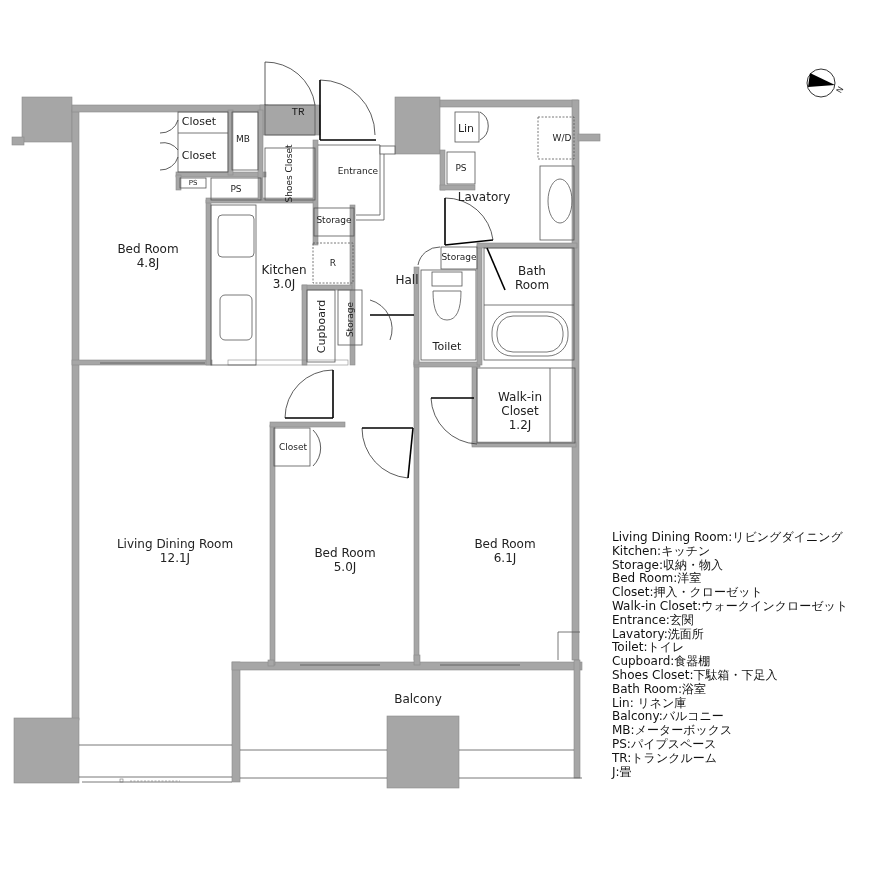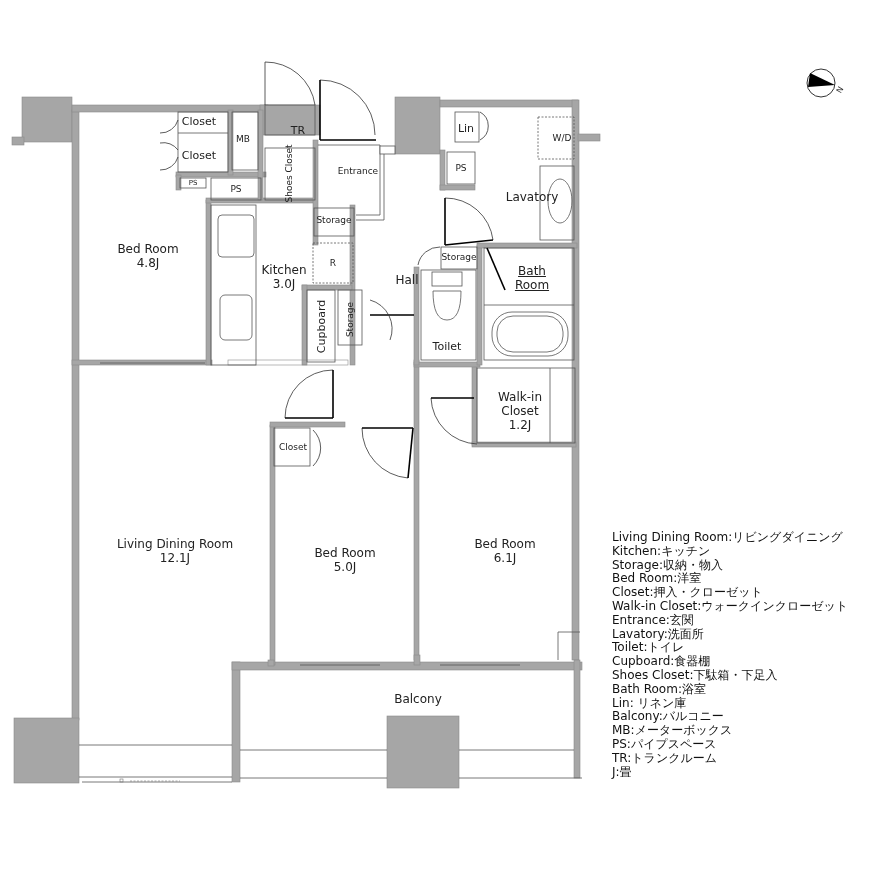--- a/index.html
+++ b/index.html
@@ -193,45 +193,45 @@
 </div>
 <div class="lbl" style="left:465px;top:537px;width:80px;">
   <div>Bed Room</div>
   <div>6.1J</div>
 </div>
 <div class="lbl" style="left:480px;top:390px;width:80px;">
   <div>Walk-in</div>
   <div>Closet</div>
   <div>1.2J</div>
 </div>
-<div class="lbl" style="left:500px;top:264px;width:64px;text-decoration:underline;">
+<div class="lbl" style="left:500px;top:264px;width:64px;">
   <div>Bath</div>
   <div>Room</div>
 </div>
 
 <div class="lbl md" style="left:176px;top:115px;width:46px;">Closet</div>
 <div class="lbl md" style="left:176px;top:149px;width:46px;">Closet</div>
 <div class="lbl sm" style="left:274px;top:442px;width:38px;">Closet</div>
 <div class="lbl sm" style="left:230px;top:134px;width:26px;">MB</div>
-<div class="lbl md" style="left:265px;top:124px;width:66px;">TR</div>
+<div class="lbl md" style="left:265px;top:106px;width:66px;font-family:Liberation Mono, monospace;">TR</div>
 <div class="lbl xs" style="left:180px;top:179px;width:26px;">PS</div>
 <div class="lbl sm" style="left:211px;top:184px;width:50px;">PS</div>
 <div class="lbl sm" style="left:447px;top:163px;width:28px;">PS</div>
 <div class="lbl sm vert" style="left:250px;top:168px;width:78px;">Shoes Closet</div>
 <div class="lbl sm" style="left:334px;top:166px;width:48px;">Entrance</div>
 <div class="lbl sm" style="left:314px;top:215px;width:40px;">Storage</div>
 <div class="lbl sm" style="left:313px;top:258px;width:40px;">R</div>
 <div class="lbl" style="left:370px;top:273px;width:36px;margin-left:19px;">Hall</div>
 <div class="lbl md vert" style="left:291px;top:320px;width:60px;">Cupboard</div>
 <div class="lbl sm vert" style="left:326px;top:314px;width:48px;">Storage</div>
 <div class="lbl sm" style="left:439px;top:252px;width:40px;">Storage</div>
 <div class="lbl md" style="left:421px;top:329px;width:52px;margin-top:11px;">Toilet</div>
 <div class="lbl md" style="left:453px;top:122px;width:26px;">Lin</div>
 <div class="lbl sm" style="left:540px;top:133px;width:44px;">W/D</div>
-<div class="lbl" style="left:500px;top:190px;width:64px;text-align:center;">Lavatory</div>
+<div class="lbl" style="left:452px;top:190px;width:64px;text-align:center;">Lavatory</div>
 <div class="lbl" style="left:380px;top:692px;width:76px;">Balcony</div>
 
 <svg class="compass" viewBox="0 0 46 40" xmlns="http://www.w3.org/2000/svg">
   <circle cx="21" cy="20" r="14" fill="none" stroke="#333" stroke-width="1"></circle>
   <polygon points="10,10 35,22 8,24" fill="#000"></polygon>
   <text x="38" y="30" font-size="8" fill="#333" transform="rotate(-60 40 28)">N</text>
 </svg>
 
 <div class="legend">
   <div>Living Dining Room:リビングダイニング</div>

